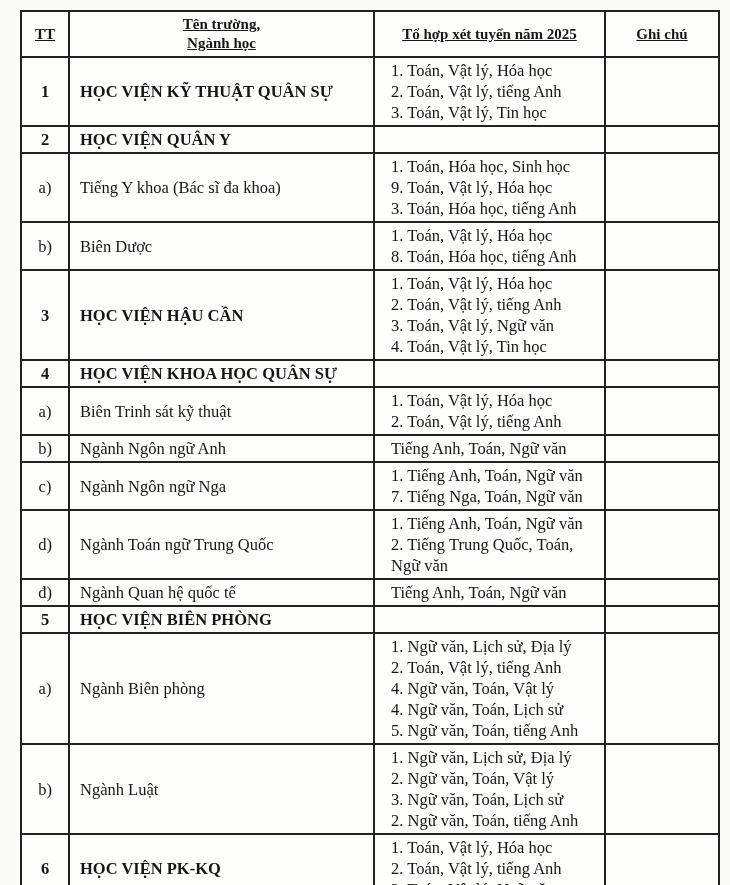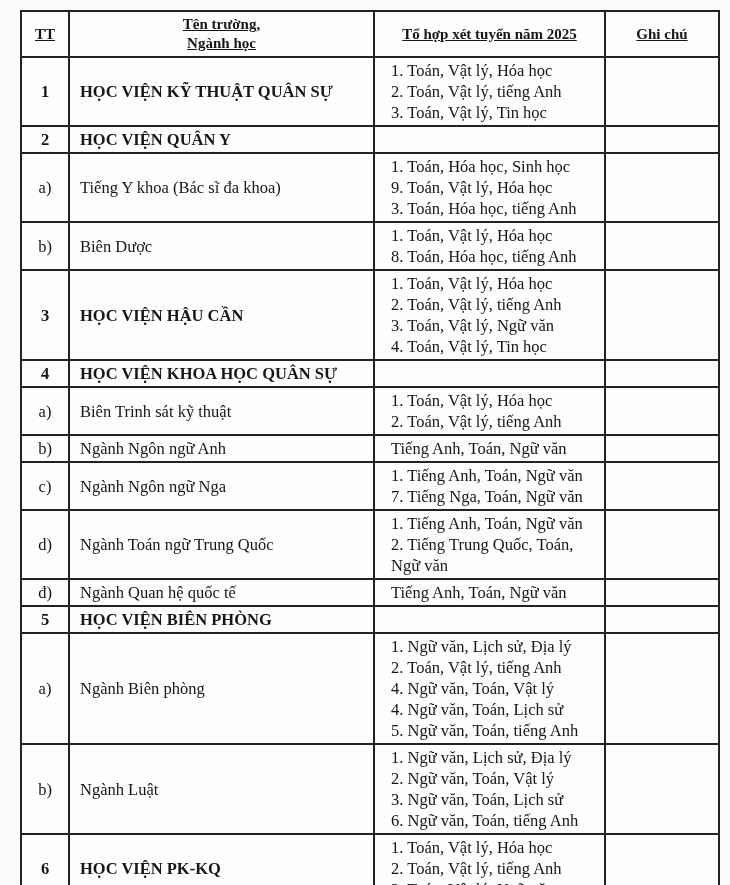--- a/index.html
+++ b/index.html
@@ -198,21 +198,21 @@
         </td>
     <td class="cell-note"></td>
   </tr>
       <tr>
     <td class="cell-tt">b)</td>
     <td class="cell-name">Ngành Luật</td>
     <td class="cell-combos">
           <div class="combo-line">1. Ngữ văn, Lịch sử, Địa lý</div>
           <div class="combo-line">2. Ngữ văn, Toán, Vật lý</div>
           <div class="combo-line">3. Ngữ văn, Toán, Lịch sử</div>
-          <div class="combo-line">6. Ngữ văn, Toán, tiếng Anh</div>
+          <div class="combo-line">2. Ngữ văn, Toán, tiếng Anh</div>
         </td>
     <td class="cell-note"></td>
   </tr>
       <tr class="school-row">
     <td class="cell-tt">6</td>
     <td class="cell-name">HỌC VIỆN PK-KQ</td>
     <td class="cell-combos">
           <div class="combo-line">1. Toán, Vật lý, Hóa học</div>
           <div class="combo-line">2. Toán, Vật lý, tiếng Anh</div>
           <div class="combo-line">3. Toán, Vật lý, Ngữ văn</div>

